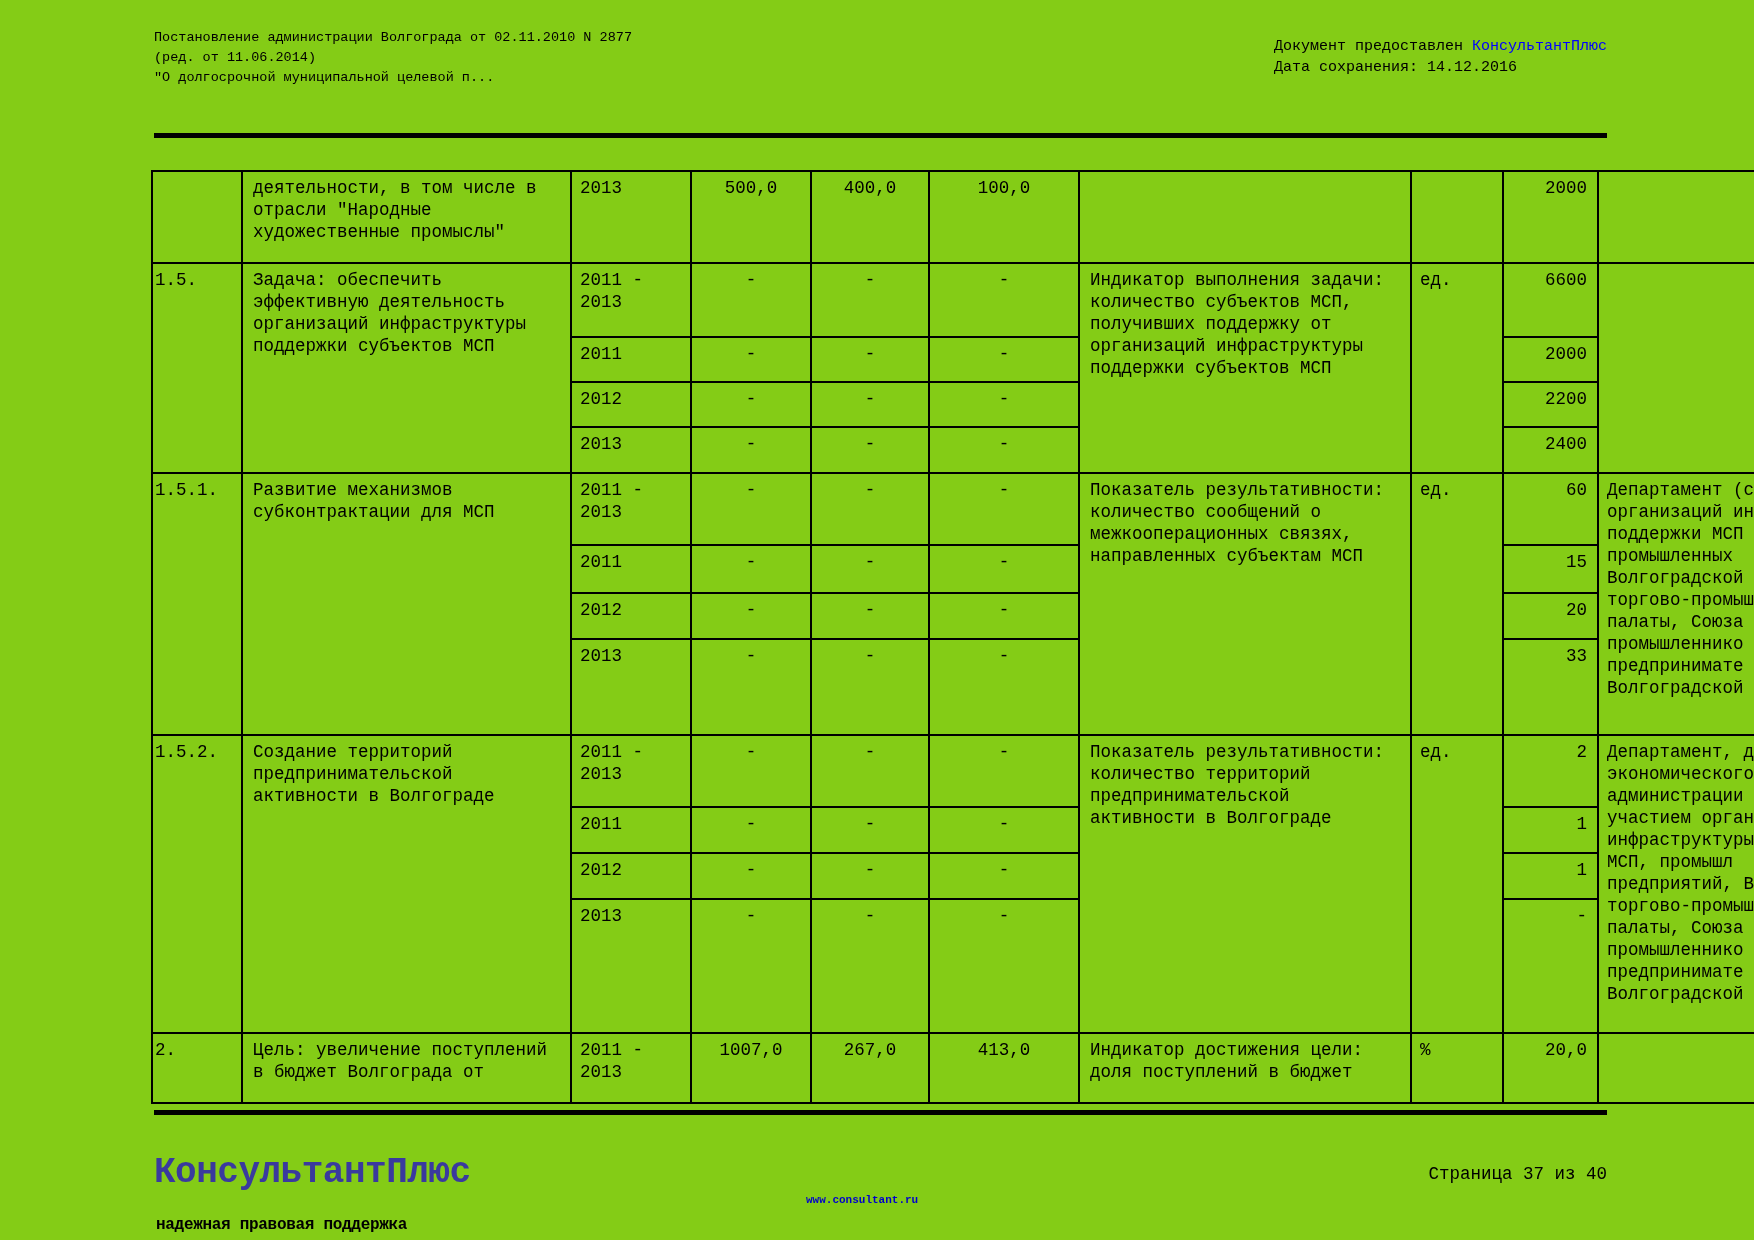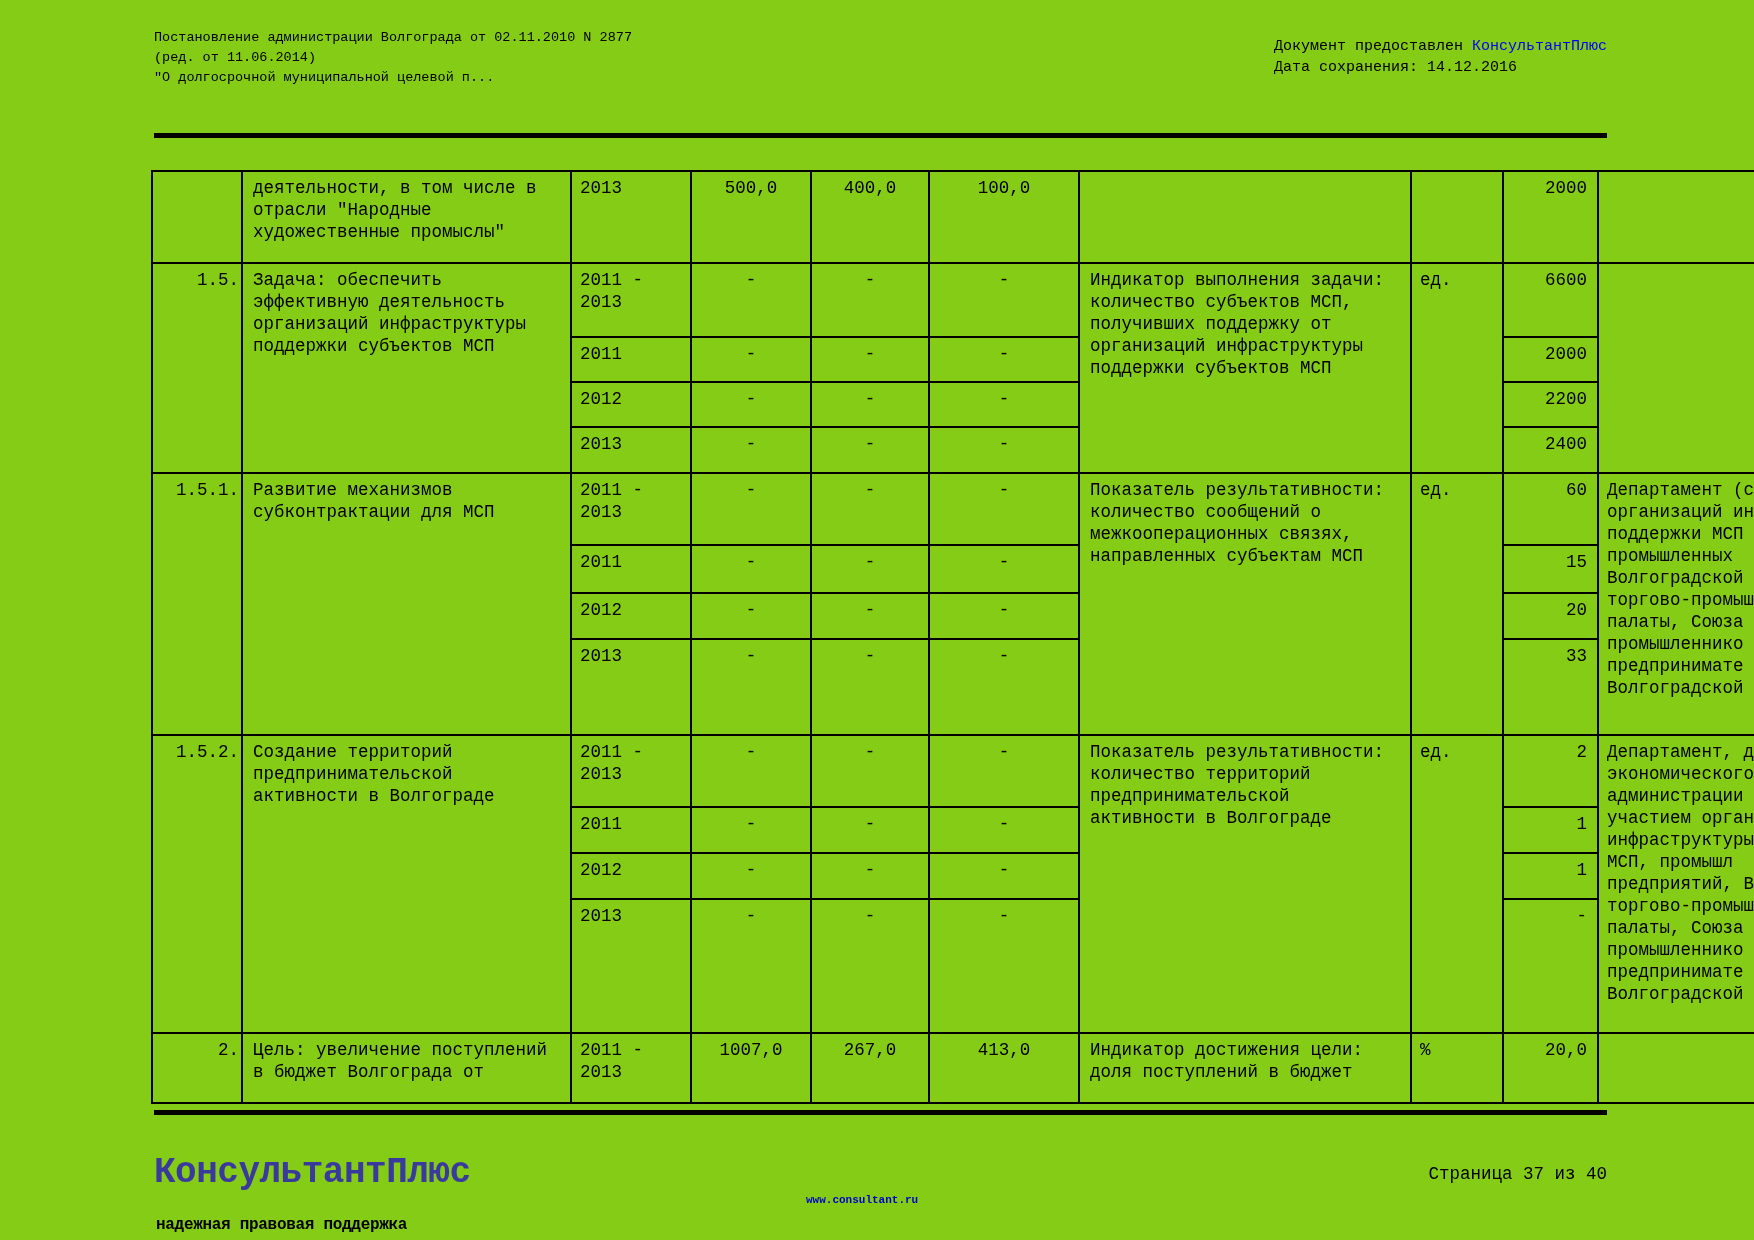--- a/index.html
+++ b/index.html
@@ -22,21 +22,21 @@
   .rule.top{top:133px;}
   .rule.bottom{top:1110px;}
   
   .tblwrap{position:absolute;left:151px;top:170px;width:1657px;overflow:hidden;}
   table{border-collapse:collapse;table-layout:fixed;width:1766px;}
   td{
     border:2px solid #000;vertical-align:top;
     font-size:17.5px;line-height:22px;padding:5px 8px;
     white-space:pre-line;overflow:hidden;
   }
-  td.num{text-align:right;padding-left:2px;padding-right:2px;}
+  td.num{text-align:left;padding-left:2px;padding-right:2px;}
   td.ctr{text-align:center;}
   td.rt{text-align:right;padding-right:10px;}
   td.name,td.ind{padding-left:10px;}
   
   .logo{
     position:absolute;left:154px;top:1152px;
     font-size:36px;font-weight:bold;color:#3a3a9e;letter-spacing:-0.5px;
   }
   .tagline{
     position:absolute;left:156px;top:1216px;

